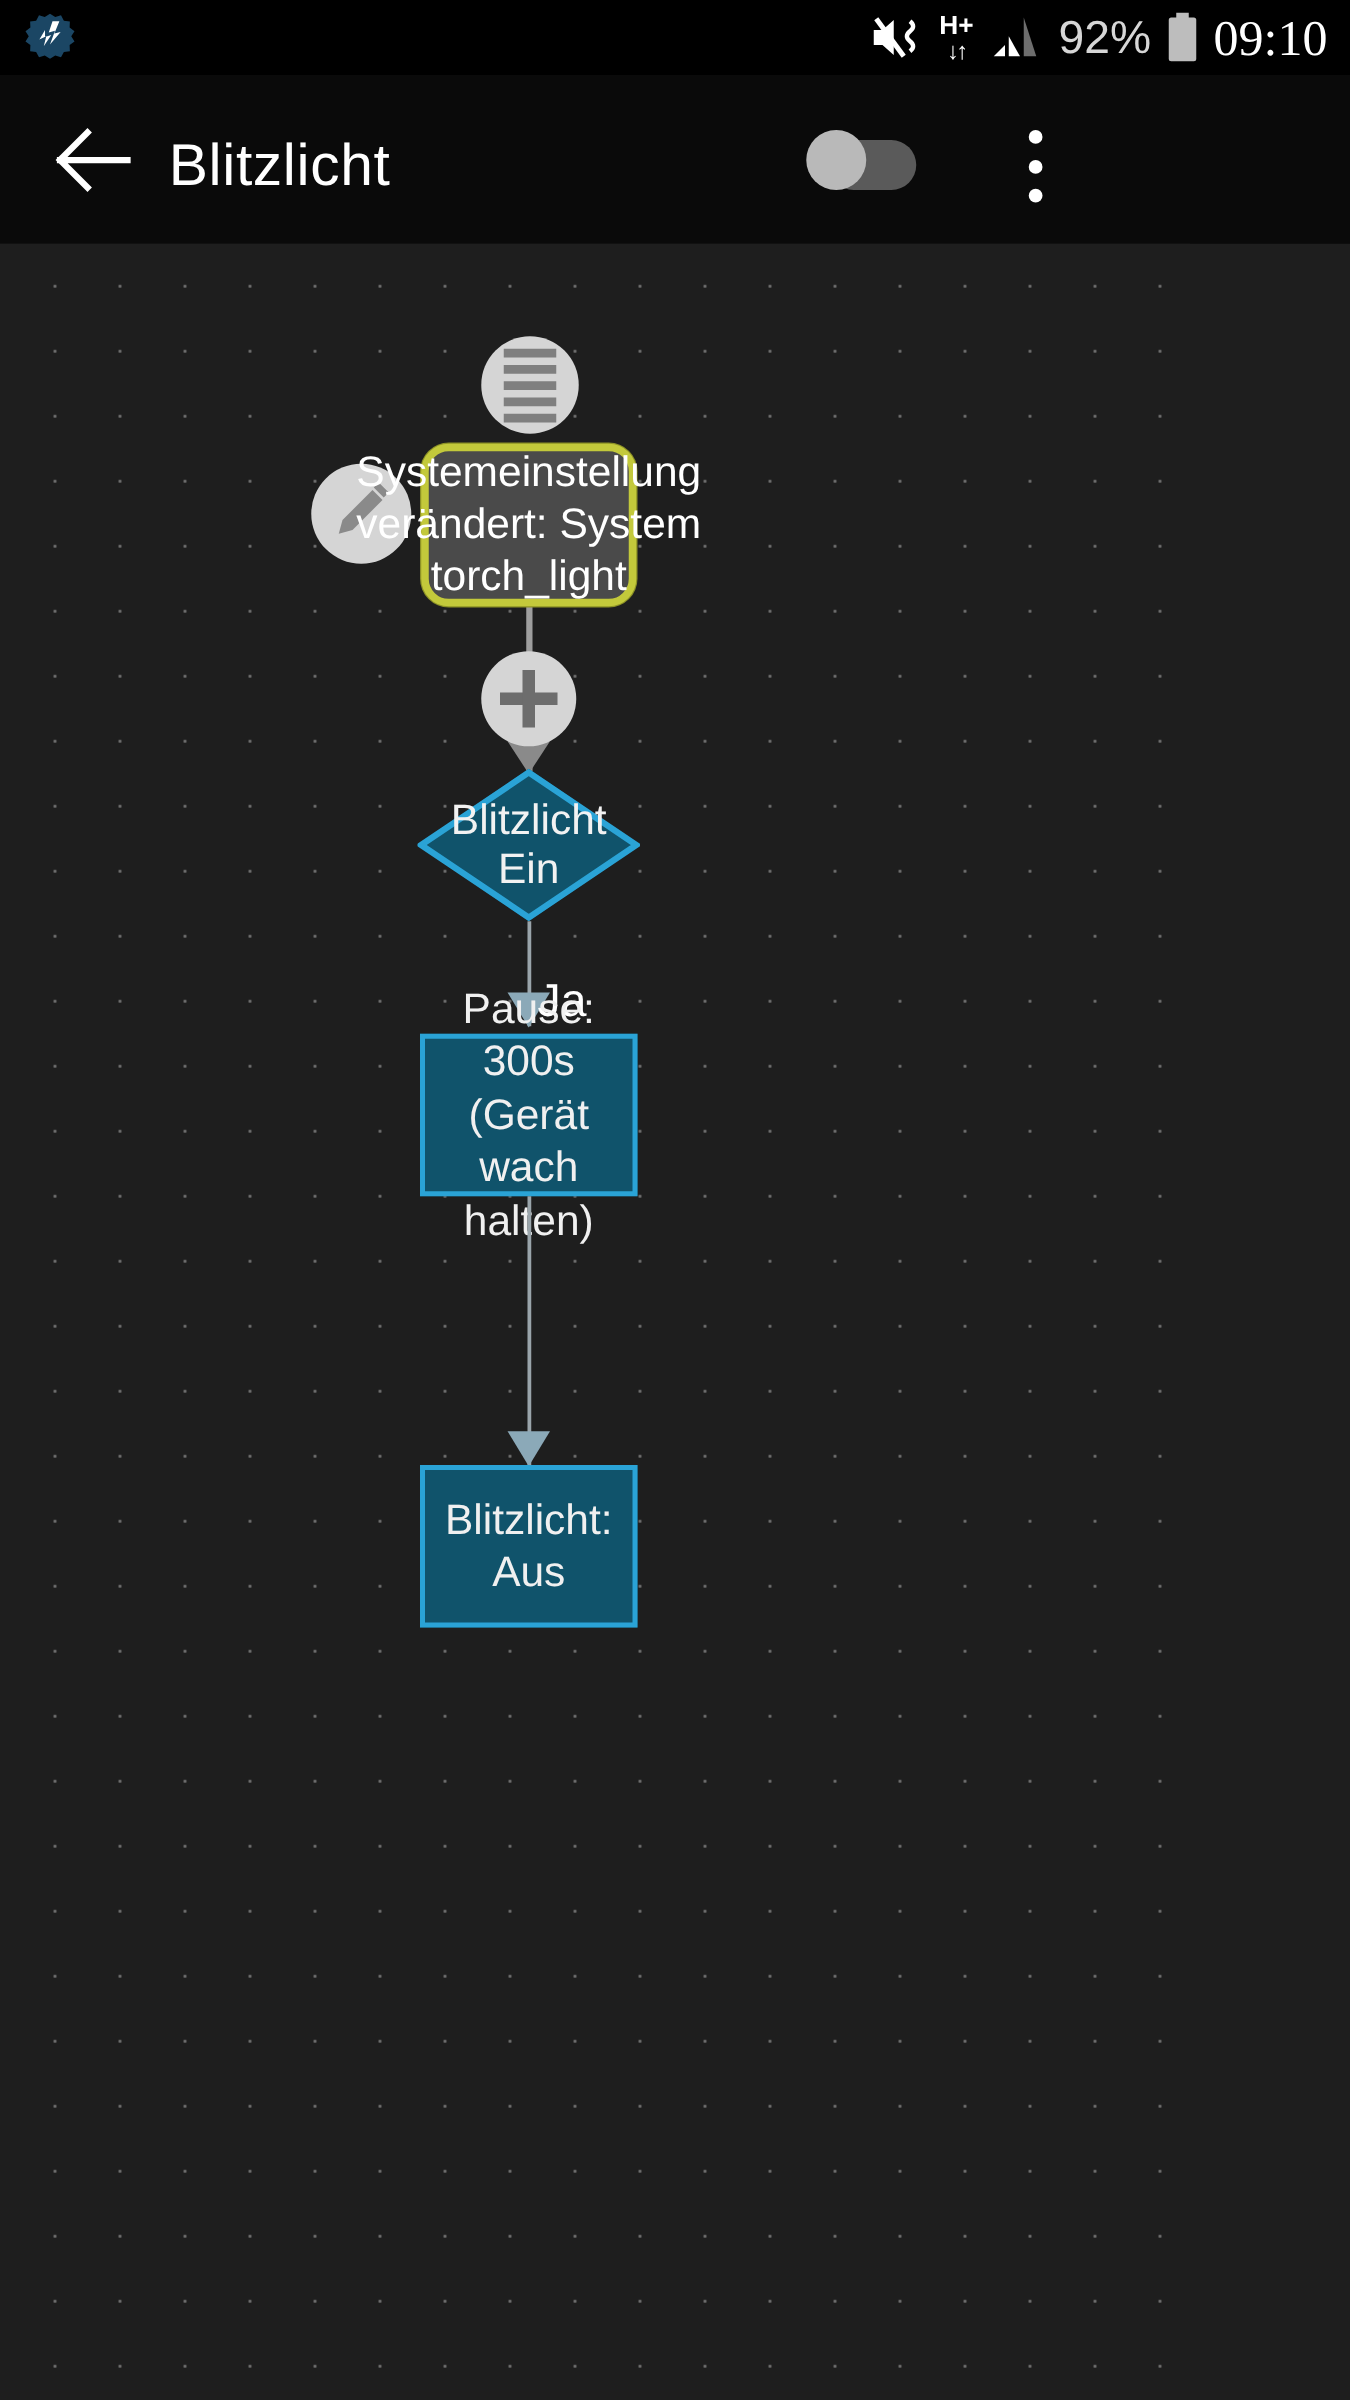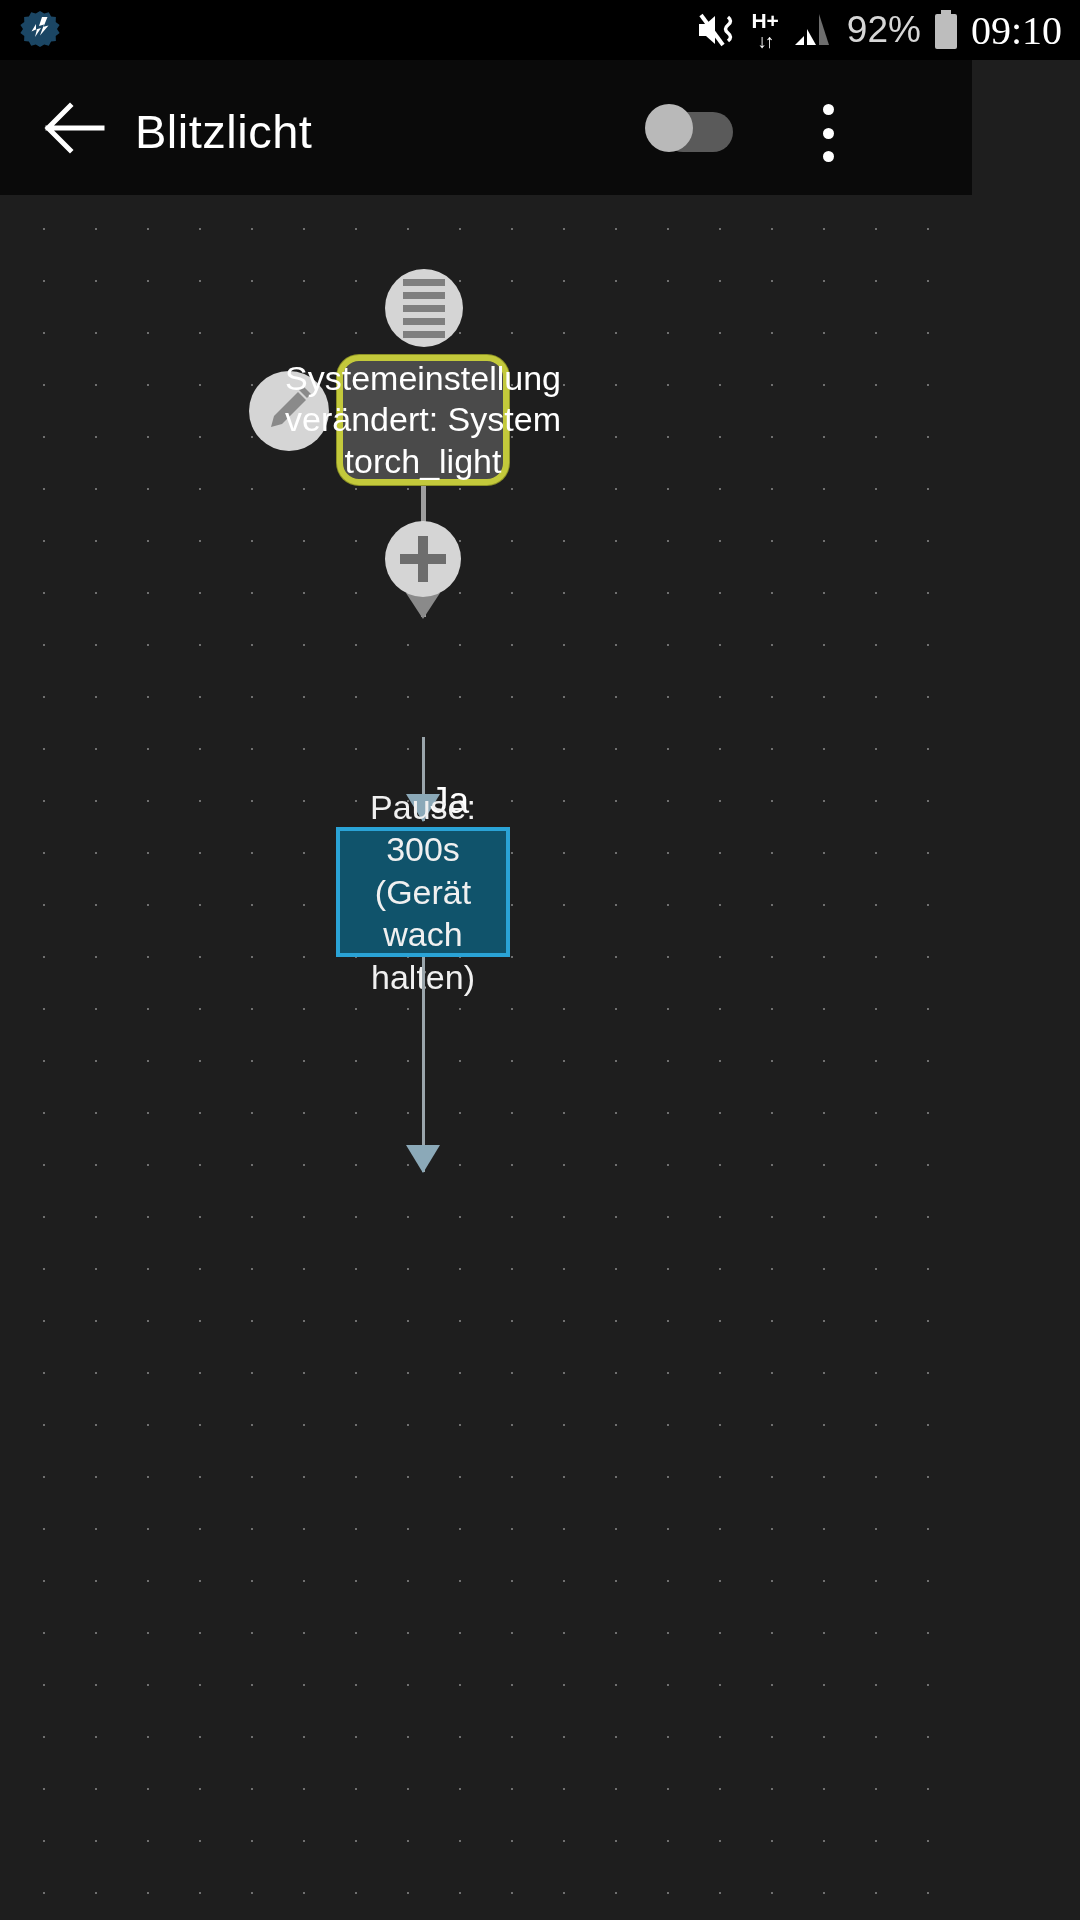--- a/index.html
+++ b/index.html
@@ -23,21 +23,21 @@
   }
   .sb-icon{ display:flex; align-items:center; }
   .sb-text{ color:#d6d6d6; font-size:37px; letter-spacing:0px; }
   .sb-clock{ color:#ffffff; font-size:40px; letter-spacing:0px;font-family:Liberation Serif, serif; }
   .hplus{ display:flex; flex-direction:column; align-items:center; line-height:1; }
   .hplus .lbl{ color:#ffffff; font-size:21px; font-weight:bold; }
   .hplus .arw{ color:#ffffff; font-size:19px; margin-top:1px; letter-spacing:-2px; }
 
   
   .appbar{
-    position:absolute; left:0; top:60px; width:972px; height:135px;
+    position:absolute; left:0; top:60px; width:1080px; height:135px;
     background:#0a0a0a;
   }
   .back-btn{
     position:absolute; left:42px; top:38px; width:64px; height:60px;
     cursor:pointer;
   }
   .appbar-title{
     position:absolute; left:135px; top:44px;
     color:#ffffff; font-size:47px; font-weight:400; letter-spacing:0.5px;
   }
@@ -223,27 +223,39 @@
     <div class="arrowhead grey" style="left:406px; top:398px;"></div>
 
     <div class="trigger-node" style="left:337px; top:160px; width:172px; height:130px;">
       <span>Systemeinstellung verändert: System torch_light</span>
     </div>
 
     <div class="round-btn" style="left:385px; top:326px; width:76px; height:76px;">
       <span class="plusicon"></span>
     </div>
 
+    <div class="diamond-wrap" style="left:334px; top:420px; width:178px; height:122px;">
+      <div class="diamond-shape"></div>
+      <svg class="diamond-border" viewBox="0 0 178 122" preserveAspectRatio="none">
+        <polygon points="89,3 175,61 89,119 3,61" fill="none" stroke="#2aa3d6" stroke-width="5"></polygon>
+      </svg>
+      <div class="diamond-label">
+        <span>Blitzlicht Ein</span>
+      </div>
+    </div>
 
     <div class="conn" style="left:422px; top:542px; width:3px; height:84px;"></div>
     <div class="arrowhead blue" style="left:406px; top:599px;"></div>
     <div class="edge-label" style="left:430px; top:585px;">Ja</div>
 
     <div class="action-node" style="left:336px; top:632px; width:174px; height:130px;">
       <span>Pause: 300s (Gerät wach halten)</span>
     </div>
 
     <div class="conn" style="left:422px; top:762px; width:3px; height:215px;"></div>
     <div class="arrowhead blue" style="left:406px; top:950px;"></div>
 
+    <div class="action-node" style="left:336px; top:977px; width:174px; height:130px;">
+      <span>Blitzlicht: Aus</span>
+    </div>
 
   </div>
 </div>
 
 </body></html>

